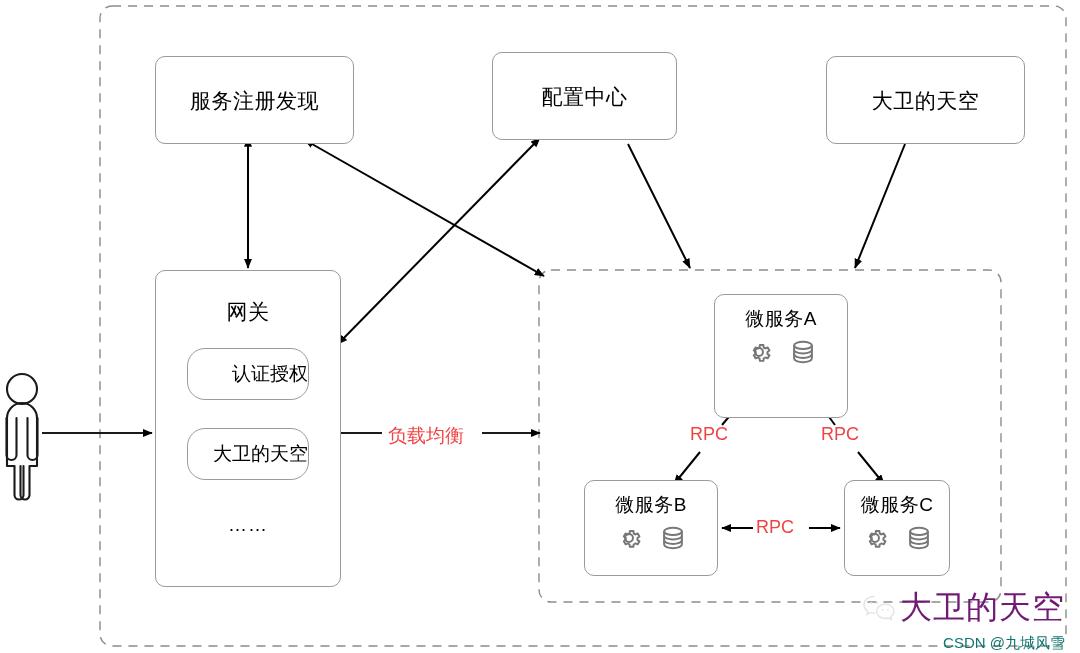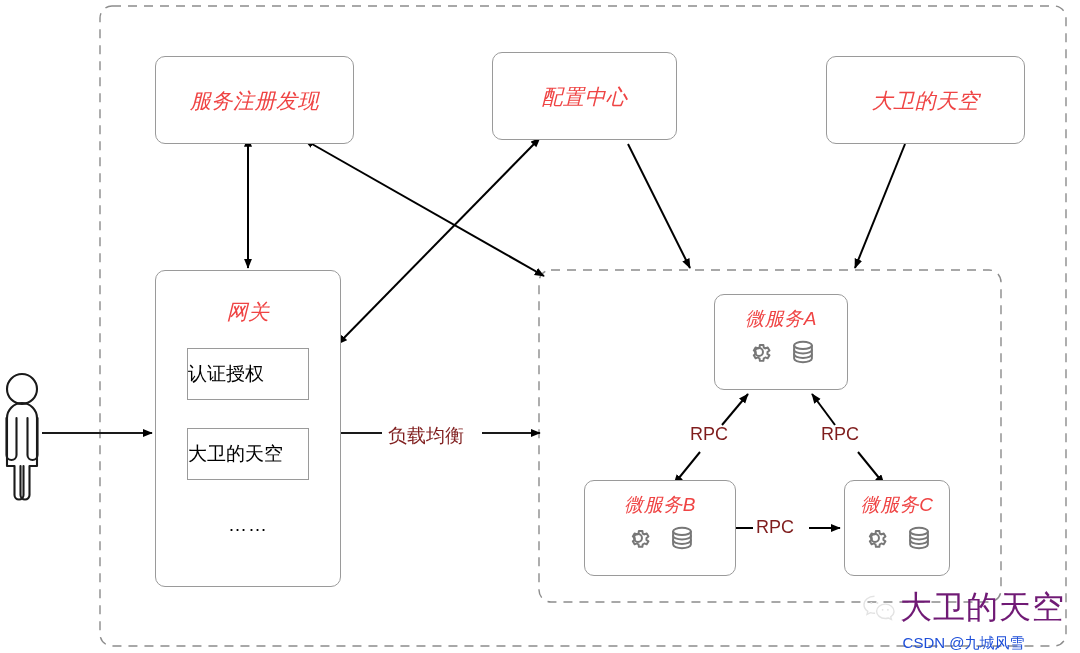--- a/index.html
+++ b/index.html
@@ -32,48 +32,47 @@
     border-radius: 10px;
     display: flex;
     flex-direction: column;
     align-items: center;
     color: #000000;
   }
   .node-title {
     font-size: 21px;
     line-height: 1;
     letter-spacing: 0.5px;
-    color: #ef4444;
-    white-space: nowrap;
-    font-style: italic;
+    color: #000000;
+    white-space: nowrap;
   }
   .top-node {
     justify-content: center;
   }
   .top-node .node-title {
     font-size: 21px;
   }
   .gateway {
     justify-content: flex-start;
     padding-top: 30px;
   }
   .gw-title {
     font-size: 21px;
     margin-bottom: 26px;
   }
   .subnode {
     box-sizing: border-box;
     width: 122px;
     height: 52px;
     border: 1.4px solid #9a9a9a;
-    border-radius: 0;
-    background: #ffffff;
-    display: flex;
-    align-items: center;
-    justify-content: flex-start;
+    border-radius: 18px;
+    background: #ffffff;
+    display: flex;
+    align-items: center;
+    justify-content: flex-end;
     font-size: 19px;
     color: #000;
     margin-bottom: 28px;
   }
   .ellipsis-dots {
     font-size: 19px;
     letter-spacing: 1px;
     color: #000;
     margin-top: 6px;
   }
@@ -86,43 +85,43 @@
     margin-bottom: 10px;
   }
   .svc-icons {
     display: flex;
     align-items: center;
     gap: 16px;
   }
   .edge-label {
     position: absolute;
     font-size: 18px;
-    color: #7f1d1d;
+    color: #ef4444;
     white-space: nowrap;
     background: transparent;
   }
   .edge-label.cn {
     font-size: 19px;
   }
   .watermark {
     position: absolute;
     pointer-events: none;
     user-select: none;
   }
   .wm-main {
     font-size: 32px;
     color: #701a75;
     white-space: nowrap;
     letter-spacing: 1px;
   }
   .wm-sub {
     font-size: 15px;
-    color: #1d4ed8;
-    white-space: nowrap;
-    text-align: center;
+    color: #0f766e;
+    white-space: nowrap;
+    text-align: right;
     margin-top: 4px;
   }
   .wm-row {
     display: flex;
     align-items: center;
     gap: 4px;
   }
 </style>
 </head>
 <body>
@@ -195,37 +194,37 @@
     <div class="node-title gw-title">网关</div>
     <div class="subnode">
       <span>认证授权</span>
     </div>
     <div class="subnode">
       <span>大卫的天空</span>
     </div>
     <div class="ellipsis-dots">……</div>
   </div>
 
-  <div class="node svc" style="left:714px; top:294px; width:134px; height:96px;">
+  <div class="node svc" style="left:714px; top:294px; width:134px; height:124px;">
     <div class="node-title">微服务A</div>
     <div class="svc-icons">
       <svg width="28" height="28" viewBox="0 0 24 24" fill="none" stroke="#777" stroke-width="1.7" stroke-linejoin="round">
         <path d="M12 8.6a3.4 3.4 0 1 0 0 6.8 3.4 3.4 0 0 0 0-6.8z"></path>
         <path d="M19.2 13.6a7.6 7.6 0 0 0 .06-1.6l1.7-1.25-1.5-2.6-2 .78a7.5 7.5 0 0 0-1.4-.8l-.3-2.13h-3l-.3 2.13a7.5 7.5 0 0 0-1.4.8l-2-.78-1.5 2.6 1.7 1.25a7.6 7.6 0 0 0 0 1.6l-1.7 1.25 1.5 2.6 2-.78c.43.33.9.6 1.4.8l.3 2.13h3l.3-2.13c.5-.2.97-.47 1.4-.8l2 .78 1.5-2.6z"></path>
       </svg>
       <svg width="28" height="28" viewBox="0 0 24 24" fill="none" stroke="#777" stroke-width="1.7" stroke-linecap="round">
         <ellipse cx="12" cy="6.4" rx="7.6" ry="3.1"></ellipse>
         <path d="M4.4 6.4v11.2c0 1.7 3.4 3.1 7.6 3.1s7.6-1.4 7.6-3.1V6.4"></path>
         <path d="M4.4 10.2c0 1.7 3.4 3.1 7.6 3.1s7.6-1.4 7.6-3.1"></path>
         <path d="M4.4 14c0 1.7 3.4 3.1 7.6 3.1s7.6-1.4 7.6-3.1"></path>
       </svg>
     </div>
   </div>
 
-  <div class="node svc" style="left:584px; top:480px; width:152px; height:96px;">
+  <div class="node svc" style="left:584px; top:480px; width:134px; height:96px;">
     <div class="node-title">微服务B</div>
     <div class="svc-icons">
       <svg width="28" height="28" viewBox="0 0 24 24" fill="none" stroke="#777" stroke-width="1.7" stroke-linejoin="round">
         <path d="M12 8.6a3.4 3.4 0 1 0 0 6.8 3.4 3.4 0 0 0 0-6.8z"></path>
         <path d="M19.2 13.6a7.6 7.6 0 0 0 .06-1.6l1.7-1.25-1.5-2.6-2 .78a7.5 7.5 0 0 0-1.4-.8l-.3-2.13h-3l-.3 2.13a7.5 7.5 0 0 0-1.4.8l-2-.78-1.5 2.6 1.7 1.25a7.6 7.6 0 0 0 0 1.6l-1.7 1.25 1.5 2.6 2-.78c.43.33.9.6 1.4.8l.3 2.13h3l.3-2.13c.5-.2.97-.47 1.4-.8l2 .78 1.5-2.6z"></path>
       </svg>
       <svg width="28" height="28" viewBox="0 0 24 24" fill="none" stroke="#777" stroke-width="1.7" stroke-linecap="round">
         <ellipse cx="12" cy="6.4" rx="7.6" ry="3.1"></ellipse>
         <path d="M4.4 6.4v11.2c0 1.7 3.4 3.1 7.6 3.1s7.6-1.4 7.6-3.1V6.4"></path>
         <path d="M4.4 10.2c0 1.7 3.4 3.1 7.6 3.1s7.6-1.4 7.6-3.1"></path>

